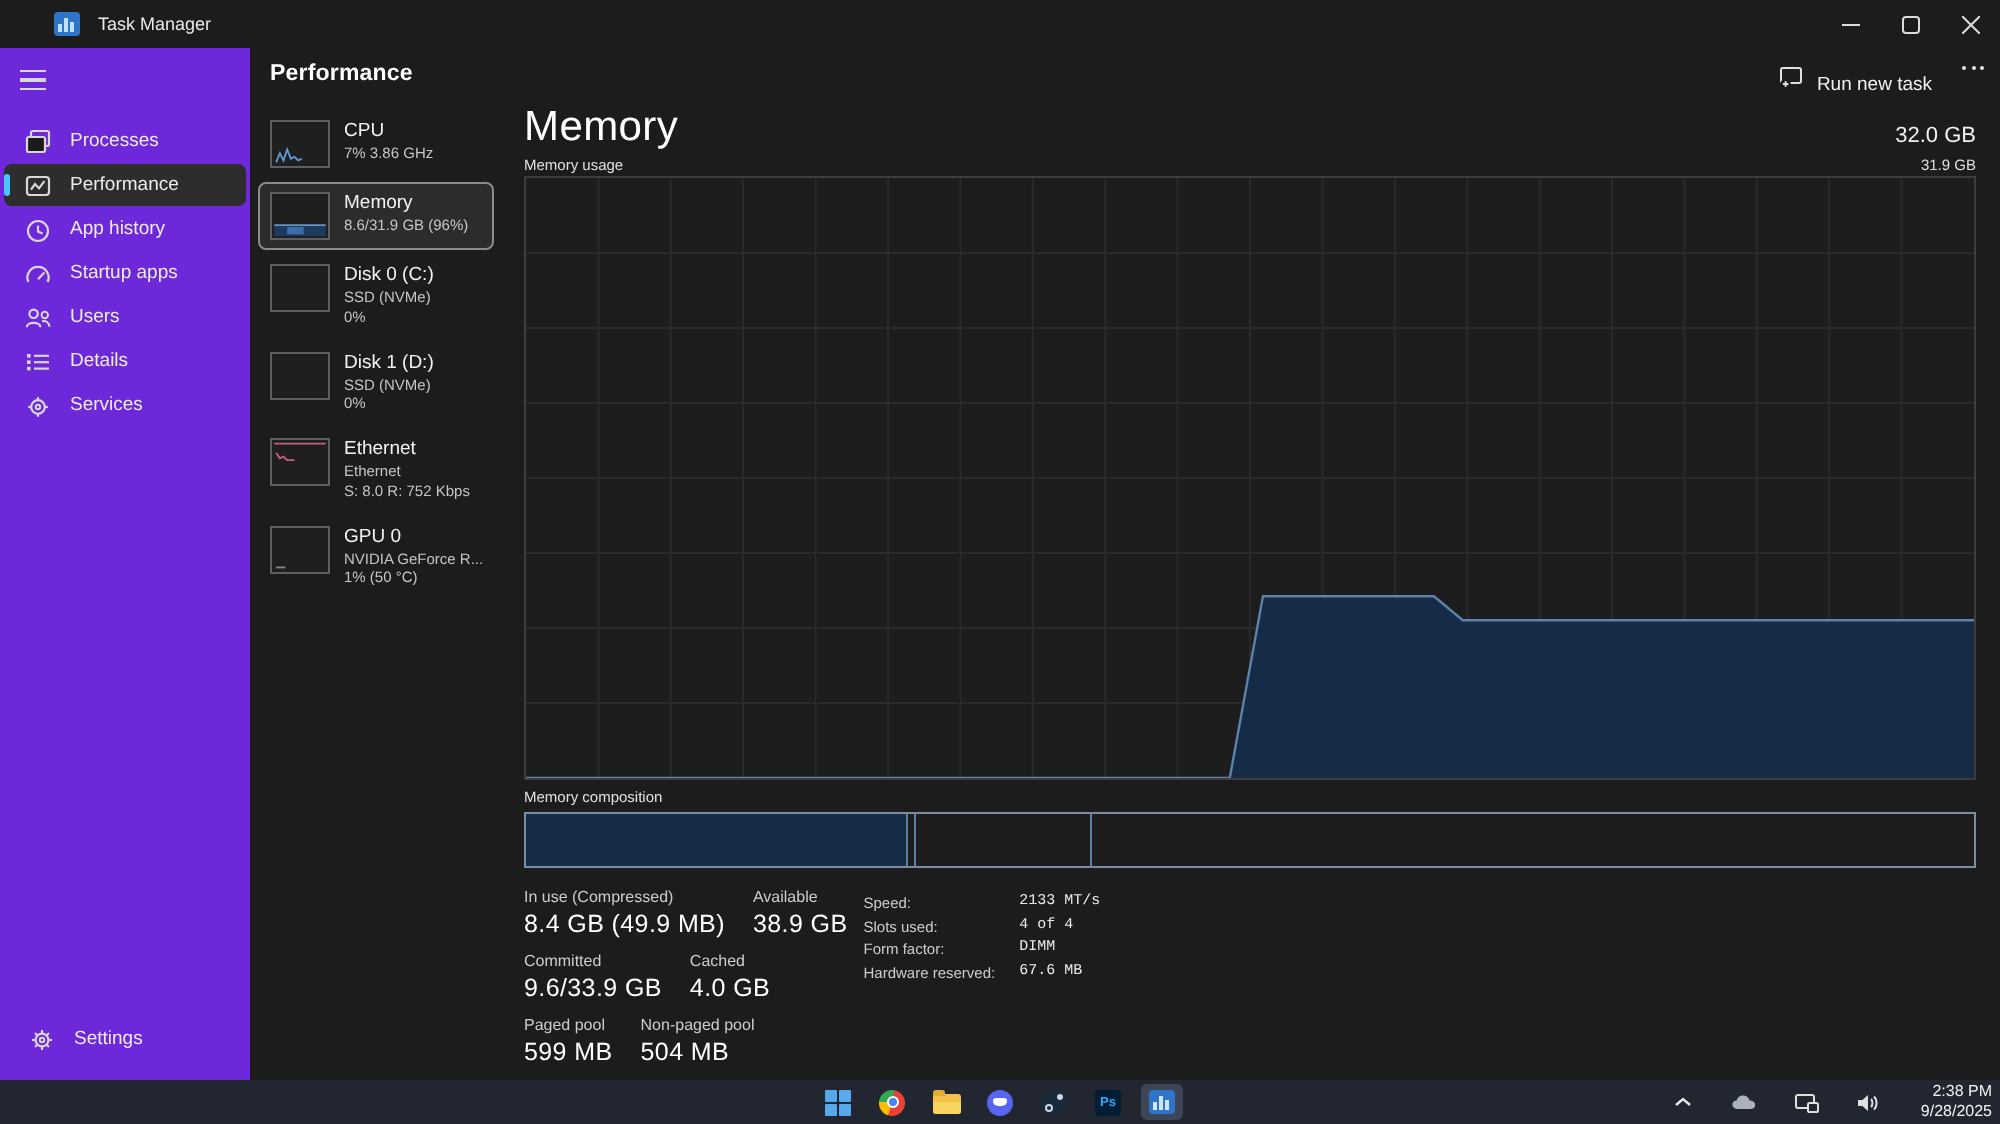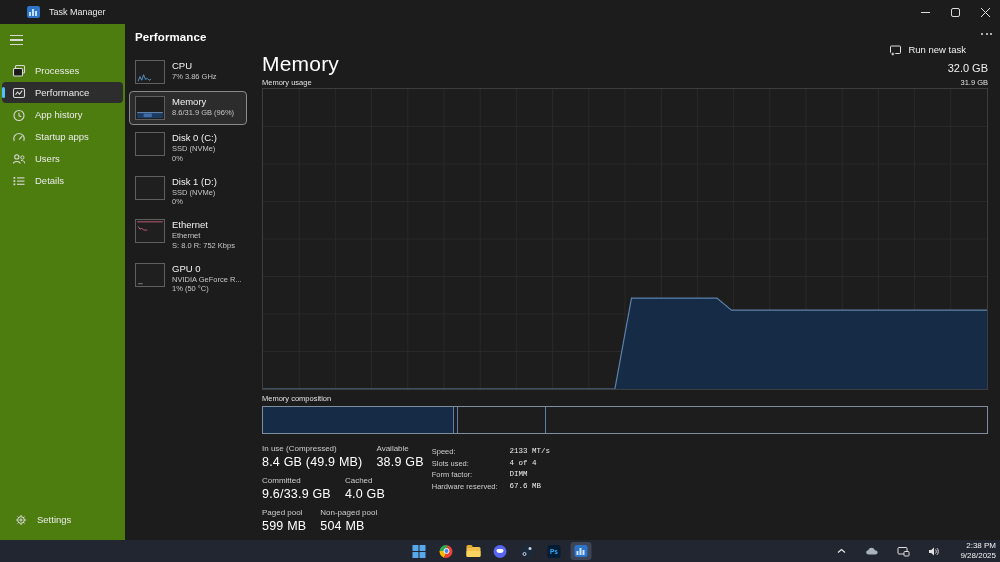--- a/index.html
+++ b/index.html
@@ -14,34 +14,34 @@
   .titlebar .app-title { font-size:9px; color:#e8e8e8; }
   .tm-mini-icon { width:13px; height:12px; border-radius:2px; background:#2e74c9; position:relative; overflow:hidden; }
   .tm-mini-icon i { position:absolute; bottom:2px; width:2px; background:#bfe0ff; }
   .tm-mini-icon i:nth-child(1){ left:2px; height:4px; }
   .tm-mini-icon i:nth-child(2){ left:5px; height:7px; }
   .tm-mini-icon i:nth-child(3){ left:8px; height:5px; }
   .win-controls { position:absolute; top:0; right:0; display:flex; }
   .win-btn { width:30px; height:24px; display:flex; align-items:center; justify-content:center; color:#dcdcdc; }
   
   .app-row { display:flex; height:516px; }
-  .sidebar { width:125px; flex-shrink:0; position:relative; padding-top:7px; background:#4d7c0f;text-align:right; }
+  .sidebar { width:125px; flex-shrink:0; position:relative; padding-top:7px; background:#6d28d9;text-align:right; }
   .hamburger { margin:0 0 11px 10px; width:22px; height:18px; display:flex; flex-direction:column; justify-content:center; gap:3px; }
   .hamburger i { display:block; width:13px; height:1.5px; background:#d8d8d8; }
   .side-item { height:21px; display:flex; align-items:center; gap:9px; padding-left:10px; margin:0 2px 1px 2px; border-radius:4px; position:relative; }
   .side-item .lbl { font-size:9.5px; color:#ececec; }
   .side-item.selected { background:#2d2d2d; }
   .side-item.selected::before { content:''; position:absolute; left:0; top:5px; bottom:5px; width:3px; border-radius:2px; background:var(--accent,#4cc2ff); }
   .side-icon { width:14px; height:14px; flex-shrink:0; display:flex; }
   .settings-item { position:absolute; bottom:9px; left:2px; right:2px; }
   
   .main { flex:1; display:flex; flex-direction:column; position:relative; background:#1c1c1c; }
   .main-header { height:26px; display:flex; align-items:center; padding-left:10px; }
   .main-header .hdr-title { font-size:11.5px; font-weight:700; letter-spacing:0.1px; }
-  .run-task-btn { position:absolute; right:28px; top:20px; height:17px; display:flex; gap:6px; align-items:flex-start; font-size:9.5px; color:#f0f0f0; padding:0 6px; border-radius:3px; }
+  .run-task-btn { position:absolute; right:28px; top:7px; height:17px; display:flex; gap:6px; align-items:flex-end; font-size:9.5px; color:#f0f0f0; padding:0 6px; border-radius:3px; }
   .more-btn { position:absolute; right:8px; top:9px; display:flex; gap:2.5px; }
   .more-btn i { width:2px; height:2px; border-radius:50%; background:#e0e0e0; }
   
   .content { flex:1; display:flex; padding-left:4px; }
   .perf-list { width:119px; flex-shrink:0; padding-top:5px; }
   .perf-item { display:flex; gap:7px; padding:4px 3px 4px 5px; margin:0 1px 2px 0; border:1px solid transparent; border-radius:4px; }
   .perf-item.selected { background:#2c2c2c; border-color:#8a8a8a; }
   .thumb { width:30px; height:24px; border:1px solid #5f5f5f; background:#1f1f1f; flex-shrink:0; }
   .thumb svg { display:block; width:100%; height:100%; }
   .perf-text { min-width:0; }
@@ -195,20 +195,33 @@
               <rect x="1.5" y="6.2" width="1.8" height="1.8" fill="#d8d8d8"></rect>
               <rect x="1.5" y="9.4" width="1.8" height="1.8" fill="#d8d8d8"></rect>
               <line x1="5" y1="3.9" x2="12.5" y2="3.9" stroke="#d8d8d8" stroke-width="1.1"></line>
               <line x1="5" y1="7.1" x2="12.5" y2="7.1" stroke="#d8d8d8" stroke-width="1.1"></line>
               <line x1="5" y1="10.3" x2="12.5" y2="10.3" stroke="#d8d8d8" stroke-width="1.1"></line>
             </svg>
         </span>
         <span class="lbl">Details</span>
       </div>
 
+      <div class="side-item">
+        <span class="side-icon">
+          <svg viewBox="0 0 14 14">
+              <circle cx="7" cy="7.5" r="3.4" fill="none" stroke="#d8d8d8" stroke-width="1.1"></circle>
+              <circle cx="7" cy="7.5" r="1.1" fill="none" stroke="#d8d8d8" stroke-width="1"></circle>
+              <line x1="7" y1="2.6" x2="7" y2="4.1" stroke="#d8d8d8" stroke-width="1.1"></line>
+              <line x1="7" y1="10.9" x2="7" y2="12.4" stroke="#d8d8d8" stroke-width="1.1"></line>
+              <line x1="2.1" y1="7.5" x2="3.6" y2="7.5" stroke="#d8d8d8" stroke-width="1.1"></line>
+              <line x1="10.4" y1="7.5" x2="11.9" y2="7.5" stroke="#d8d8d8" stroke-width="1.1"></line>
+            </svg>
+        </span>
+        <span class="lbl">Services</span>
+      </div>
 
       <div class="side-item settings-item">
         <span class="side-icon">
           <svg viewBox="0 0 14 14">
               <circle cx="7" cy="7" r="3.2" fill="none" stroke="#d8d8d8" stroke-width="1.1"></circle>
               <circle cx="7" cy="7" r="1.1" fill="none" stroke="#d8d8d8" stroke-width="1"></circle>
               <line x1="7" y1="2" x2="7" y2="3.6" stroke="#d8d8d8" stroke-width="1.1"></line>
               <line x1="7" y1="10.4" x2="7" y2="12" stroke="#d8d8d8" stroke-width="1.1"></line>
               <line x1="2" y1="7" x2="3.6" y2="7" stroke="#d8d8d8" stroke-width="1.1"></line>
               <line x1="10.4" y1="7" x2="12" y2="7" stroke="#d8d8d8" stroke-width="1.1"></line>

